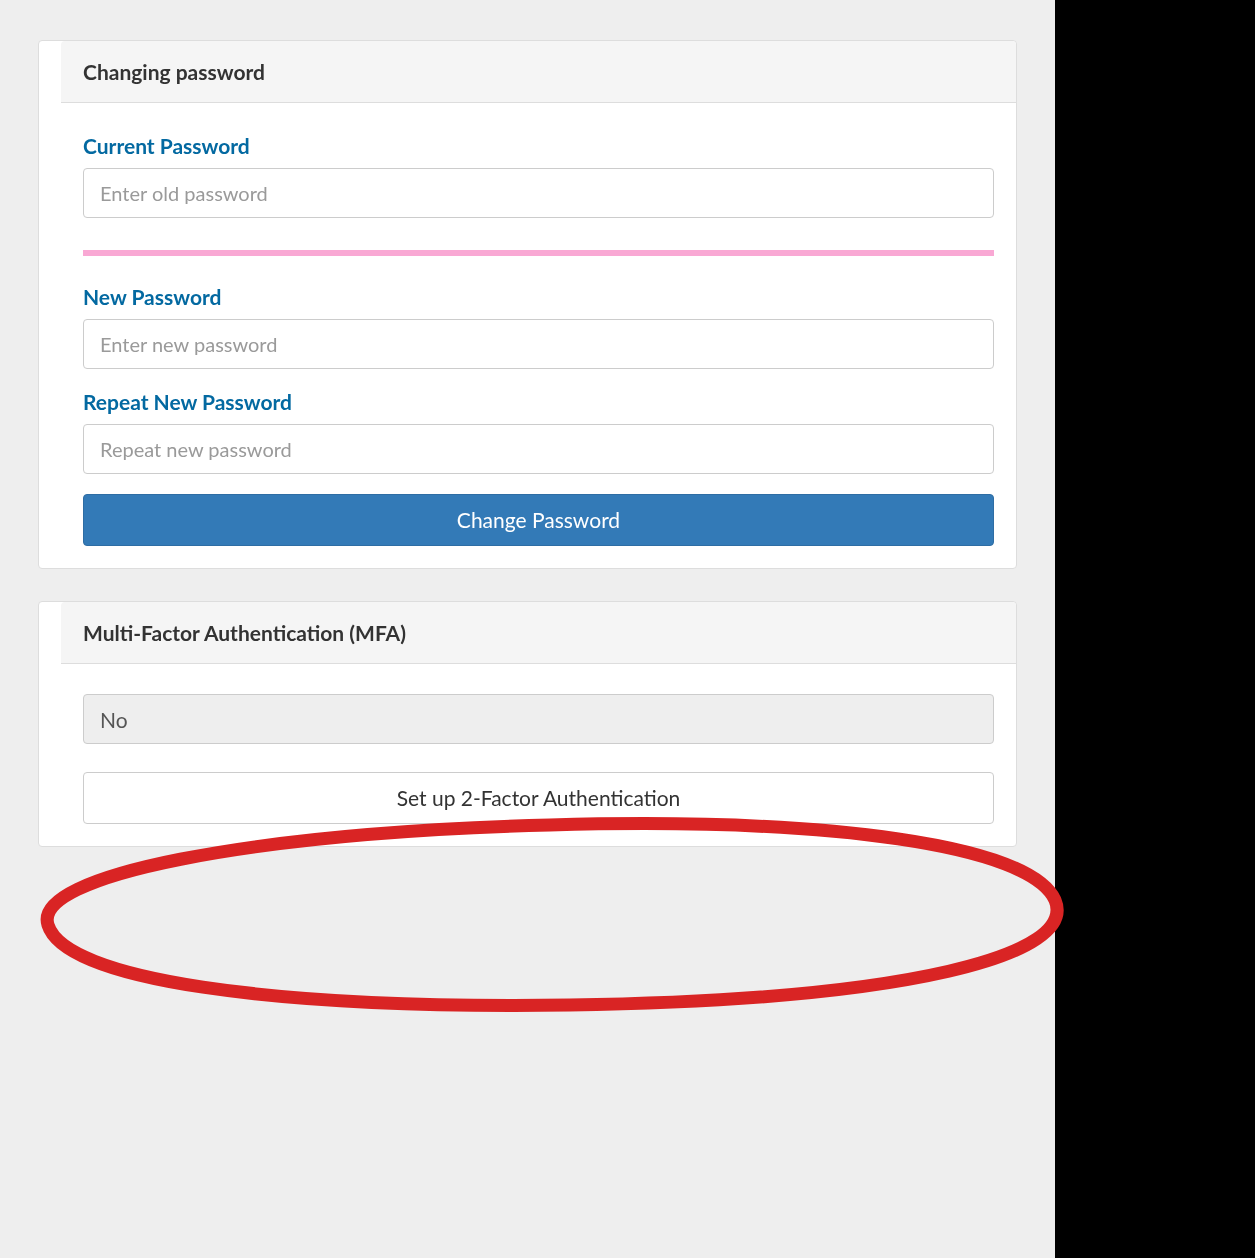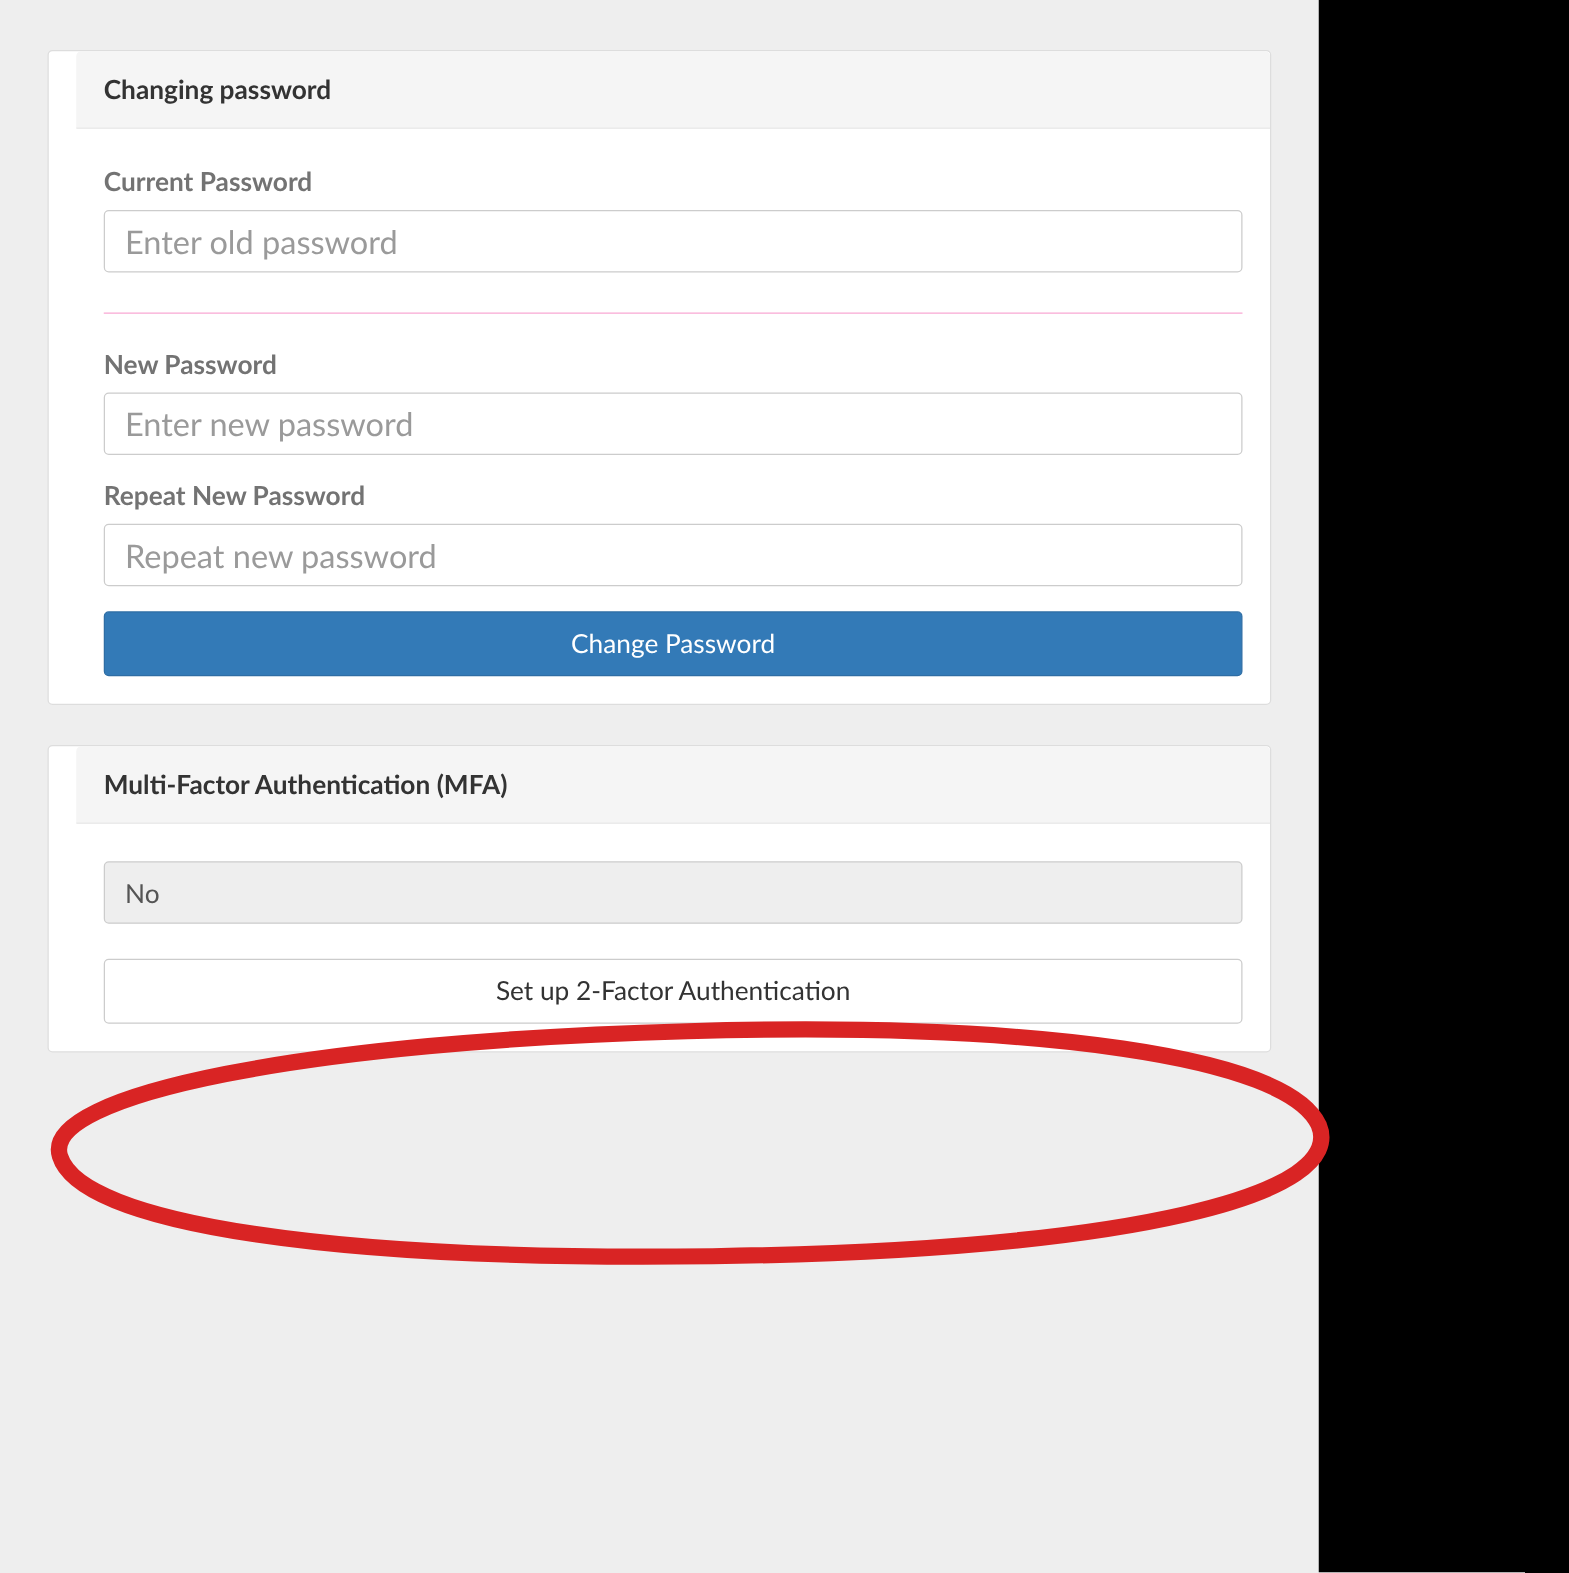--- a/index.html
+++ b/index.html
@@ -49,36 +49,36 @@
       font-weight: 700;
       color: #333333;
     }
     .panel-body {
       padding: 30px 22px 22px 22px;
     }
     .form-group {
       margin-bottom: 20px;
     }
     .form-group-with-divider {
-      border-top: 1px solid #f9a8d4;
+      border-top: 6px solid #f9a8d4;
       padding-top: 28px;
       margin-top: 32px;
     }
     .form-label {
       display: block;
       font-size: 21px;
       font-weight: 700;
-      color: #737373;
+      color: #0369a1;
       margin-bottom: 10px;
     }
     .form-input {
       width: 100%;
       height: 50px;
       padding: 10px 16px;
-      font-size: 26px;
+      font-size: 20px;
       color: #555555;
       background: #ffffff;
       border: 1px solid #cccccc;
       border-radius: 4px;
       font-family: inherit;
     }
     .form-input::placeholder {
       color: #9a9a9a;
     }
     .form-input-readonly {

